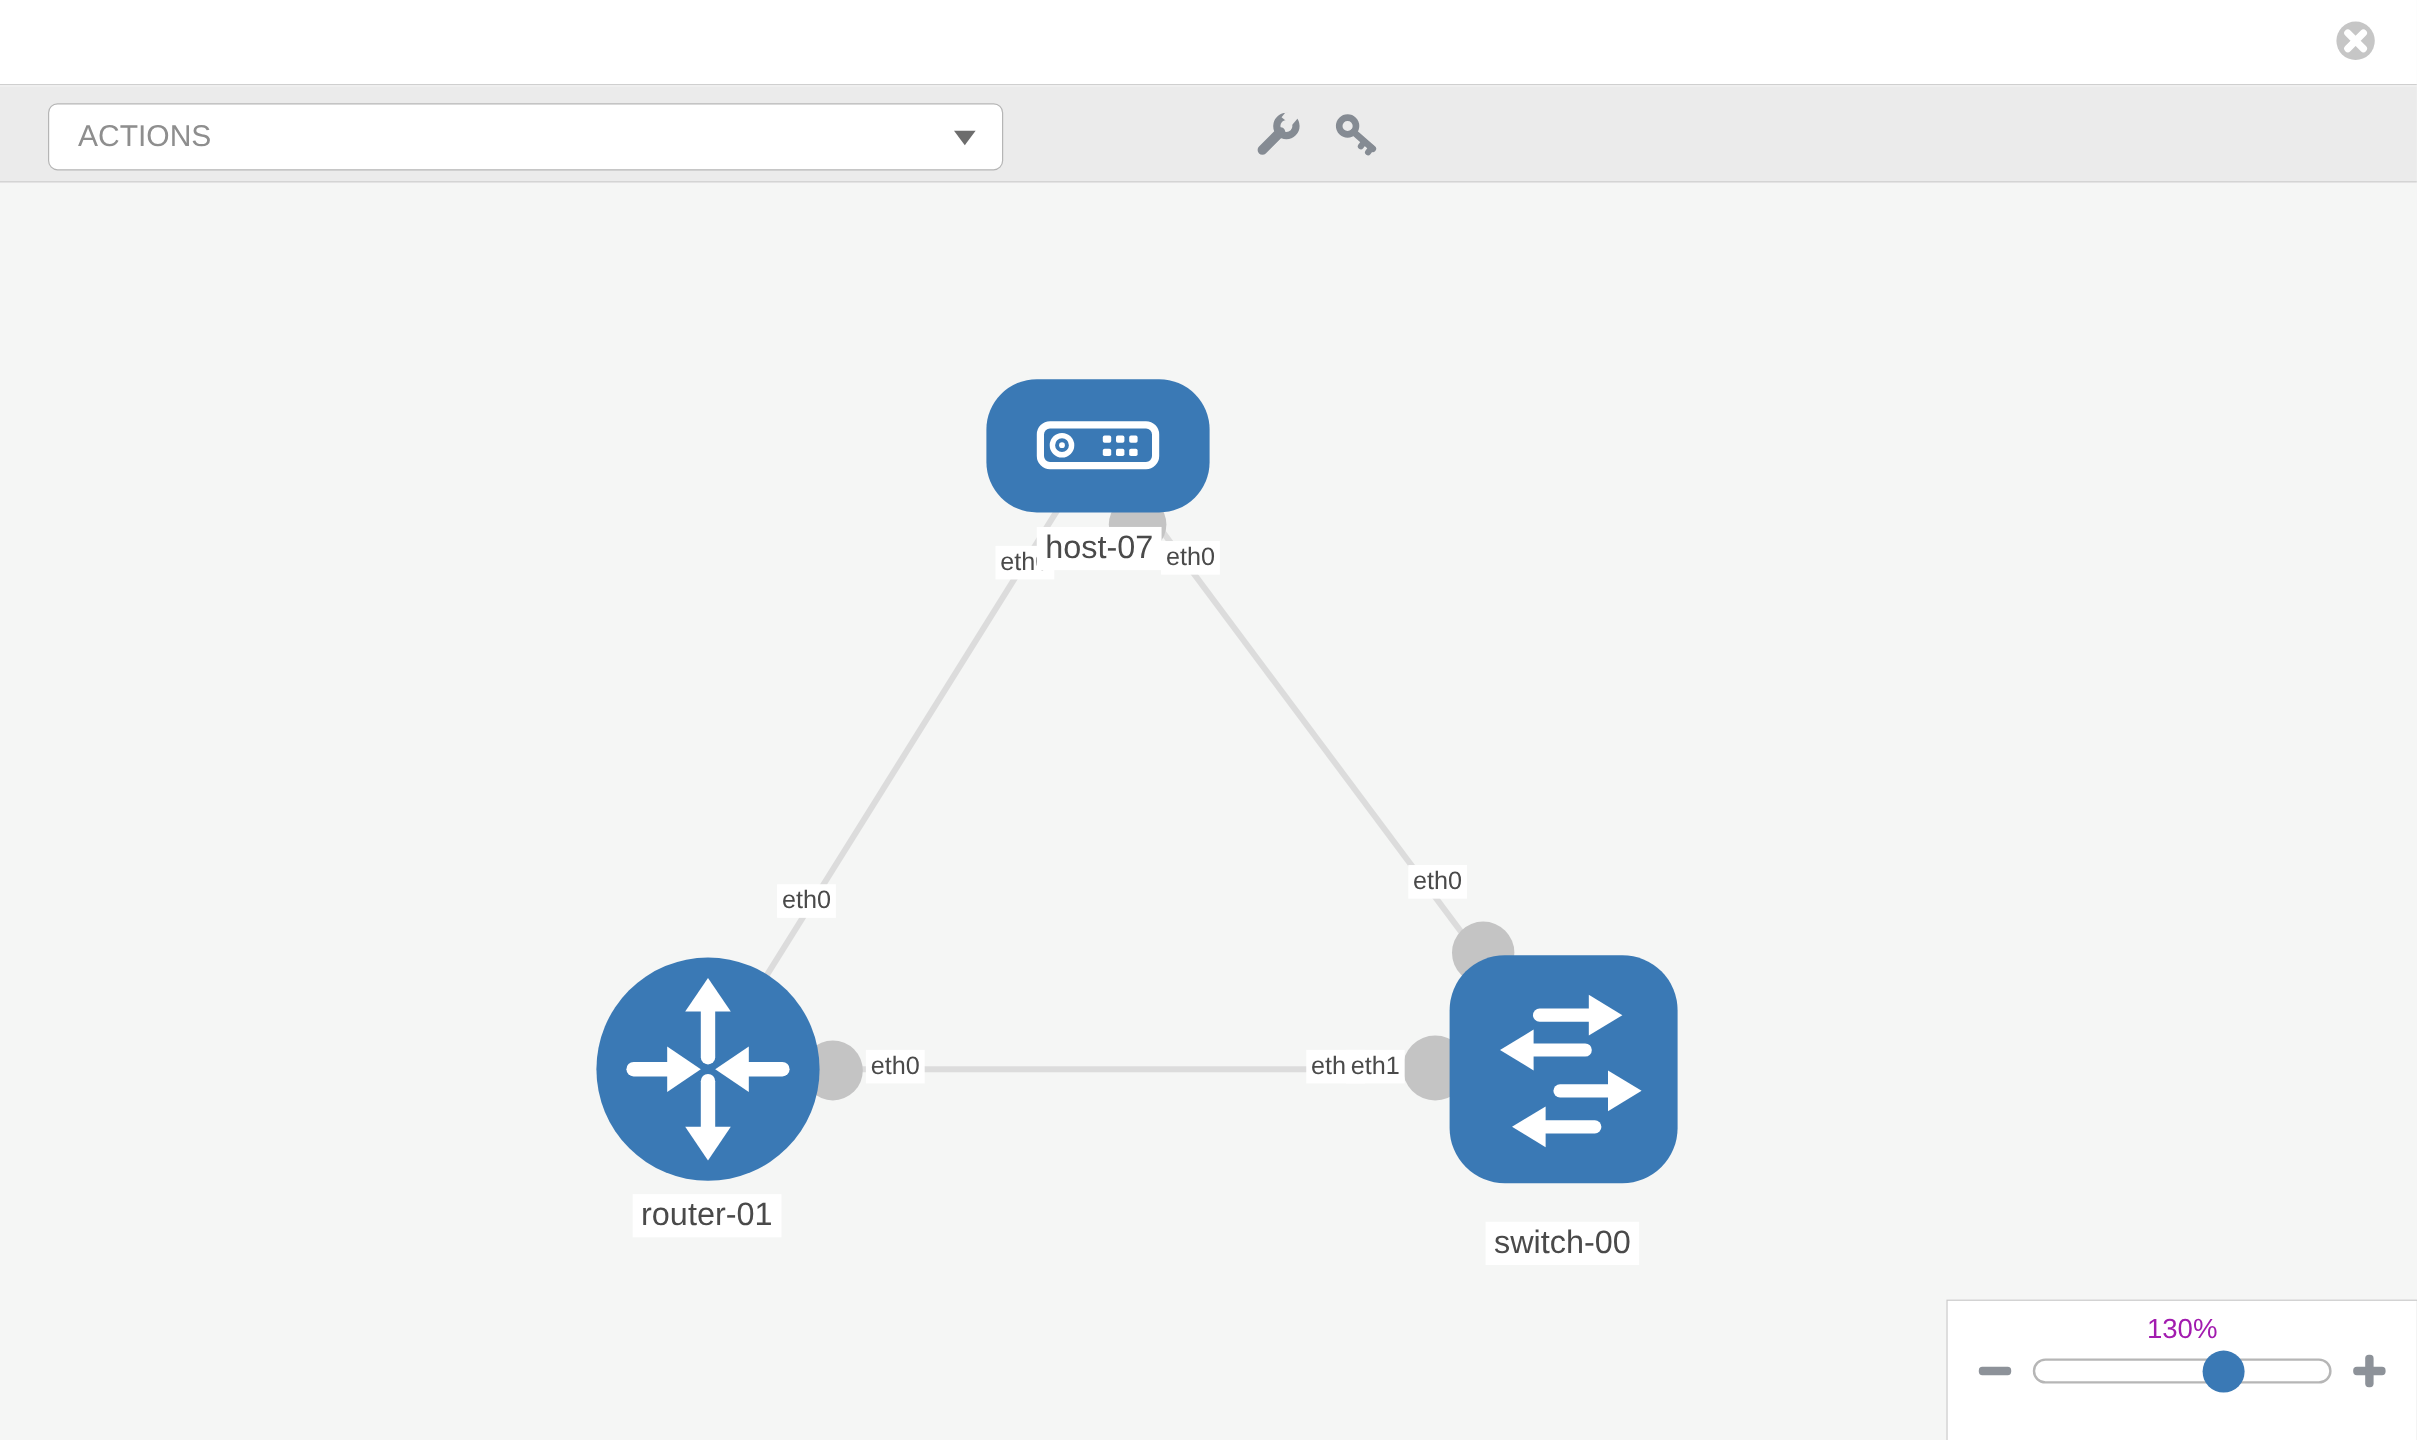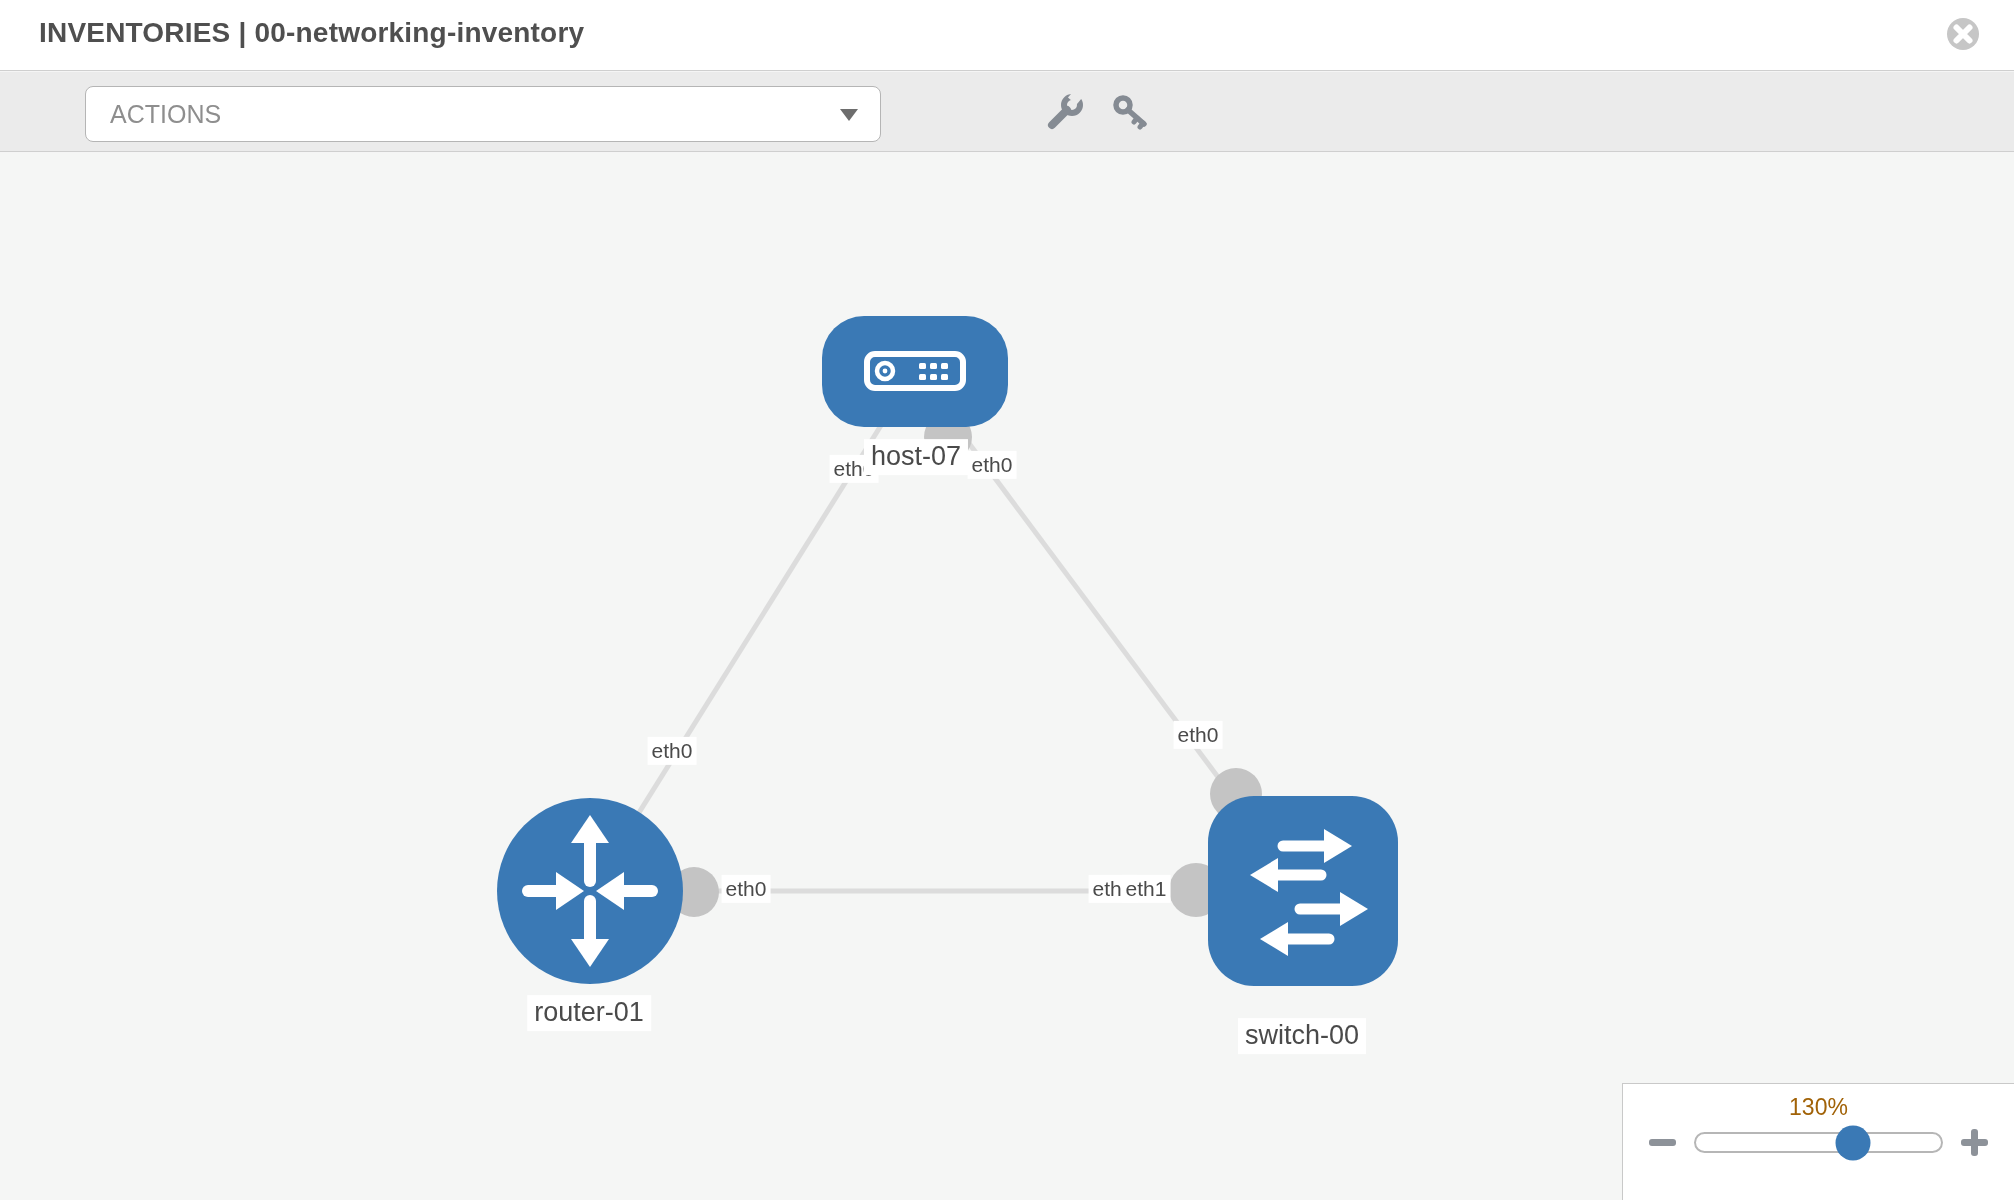--- a/index.html
+++ b/index.html
@@ -11,21 +11,21 @@
             background:#ffffff; border-bottom:1px solid #cfcfcf; }
   .header h1 { position:absolute; left:39px; top:17px; font-size:28px; font-weight:bold;
                color:#4f4f4f; letter-spacing:0.2px; }
   .close-btn { position:absolute; right:33px; top:16px; width:36px; height:36px; cursor:pointer; }
 
   
   .toolbar { position:absolute; left:0; top:72px; width:2014px; height:80px;
              background:#ebebeb; border-bottom:1px solid #cfcfcf; }
   .dropdown { position:absolute; top:14px; height:56px; background:#ffffff;
               border:1px solid #b5b5b5; border-radius:8px; display:flex; align-items:center;
-              padding:0 24px; font-size:25px; color:#8e8e8e; cursor:pointer;margin-left:45px; }
+              padding:0 24px; font-size:25px; color:#8e8e8e; cursor:pointer; }
   .dropdown .caret { position:absolute; right:22px; top:50%; margin-top:-5px;
                      width:0; height:0; border-left:9px solid transparent;
                      border-right:9px solid transparent; border-top:12px solid #6d6d6d; }
   .dd-actions { left:40px;  width:796px; }
   .dd-search  { left:1183px; width:790px; }
   .tool-icon { position:absolute; top:22px; width:40px; height:38px; cursor:pointer; }
   .tool-icon.wrench { left:1044px; }
   .tool-icon.key    { left:1112px; }
 
   
@@ -34,40 +34,39 @@
   .canvas svg { position:absolute; left:0; top:0; }
 
   .chip { position:absolute; transform:translate(-50%,-50%); background:#ffffff;
           color:#4a4a4a; white-space:nowrap; line-height:1.25; }
   .chip.port { font-size:21px; padding:1px 4px; }
   .chip.node-label { font-size:27px; padding:1px 7px; }
 
   
   .zoom-panel { position:absolute; left:1622px; top:1083px; width:393px; height:118px;
                 background:#ffffff; border:1px solid #c9c9c9; z-index:5; }
-  .zoom-level { margin-top:10px; text-align:center; font-size:23px; color:#a16207; }
+  .zoom-level { margin-top:10px; text-align:center; font-size:23px; color:#a21caf; }
   .zoom-row { margin-top:8px; display:flex; align-items:center; padding:0 26px; }
   .zoom-minus { width:27px; height:7px; background:#8d9299; border-radius:3px;
                 flex:none; cursor:pointer; }
   .zoom-plus { position:relative; width:27px; height:27px; flex:none; cursor:pointer; }
   .zoom-plus::before { content:""; position:absolute; left:0; top:10px; width:27px; height:7px;
                        background:#8d9299; border-radius:3px; }
   .zoom-plus::after  { content:""; position:absolute; left:10px; top:0; width:7px; height:27px;
                        background:#8d9299; border-radius:3px; }
   .slider-track { flex:1; height:21px; margin:0 18px; background:#ffffff;
                   border:2px solid #b6b6b6; border-radius:11px; position:relative; cursor:pointer; }
   .slider-thumb { position:absolute; top:50%; left:64%; width:35px; height:35px;
                   border-radius:50%; background:#3a79b5; transform:translate(-50%,-50%);
                   cursor:grab; }
 </style>
 </head>
 <body>
 
 <div class="header">
-  <h1>INVENTORIES | 00-networking-inventory</h1>
   <div class="close-btn">
     <svg width="36" height="36" viewBox="0 0 36 36">
       <circle cx="18" cy="18" r="16" fill="#c6c6c6"></circle>
       <path d="M11.5 11.5 L24.5 24.5 M24.5 11.5 L11.5 24.5" stroke="#ffffff" stroke-width="6" stroke-linecap="round"></path>
     </svg>
   </div>
 </div>
 
 <div class="toolbar">
   <div class="dropdown dd-actions">

